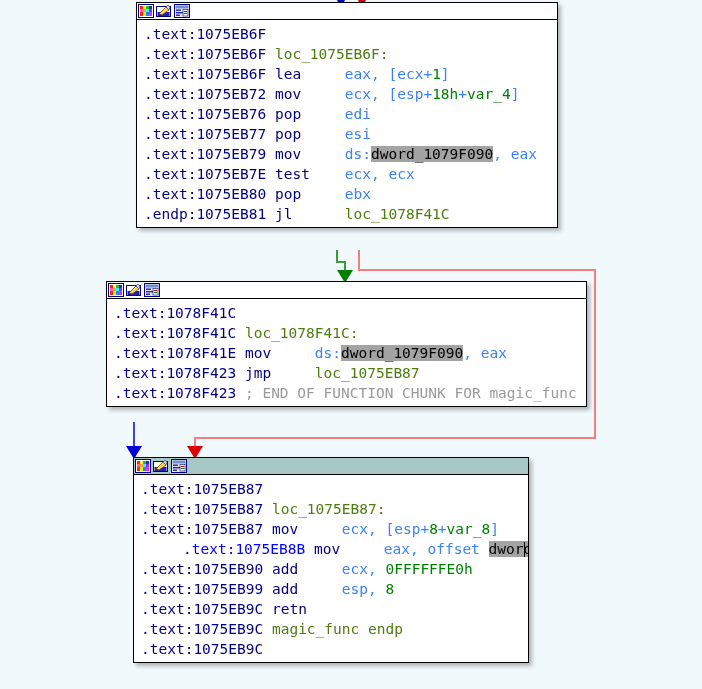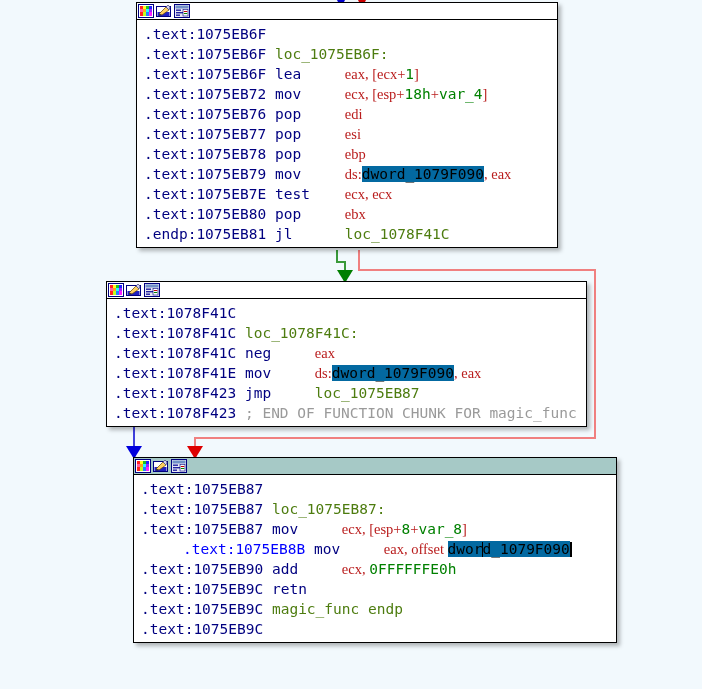--- a/index.html
+++ b/index.html
@@ -77,24 +77,24 @@
     padding-left: 7px;
     color: #000080;
     letter-spacing: 0px;
   }
 
   
   .addr   { color: #000080; }
   .addr-hl{ color: #0000ff; margin-left: 42px; }
   .mnem   { color: #000080; }
   .lbl    { color: #4d7c0f; }
-  .reg    { color: #b91c1c; font-family: Liberation Serif, serif; }
+  .reg    { color: #3b82f6; }
   .num    { color: #008000; }
   .cmt    { color: #9a9a9a; }
-  .hl     { background: #0369a1; color: #000000; }
+  .hl     { background: #a3a3a3; color: #000000; }
   .caret {
     display: inline-block;
     width: 0;
     border-left: 1px solid #000000;
     height: 15px;
     vertical-align: -3px;
     margin: 0 -1px 0 0;
   }
   .caret-end {
     display: inline-block;
@@ -175,21 +175,20 @@
         <rect x="9.8" y="9" width="3.5" height="1" fill="#008000"></rect>
       </svg>
     </div>
     <div class="node-body">
       <div class="line"><span class="addr">.text:1075EB6F</span></div>
       <div class="line"><span class="addr">.text:1075EB6F</span> <span class="lbl">loc_1075EB6F:</span></div>
       <div class="line"><span class="addr">.text:1075EB6F</span> <span class="mnem">lea</span>     <span class="reg">eax, [ecx+</span><span class="num">1</span><span class="reg">]</span></div>
       <div class="line"><span class="addr">.text:1075EB72</span> <span class="mnem">mov</span>     <span class="reg">ecx, [esp+</span><span class="num">18h</span><span class="reg">+</span><span class="num">var_4</span><span class="reg">]</span></div>
       <div class="line"><span class="addr">.text:1075EB76</span> <span class="mnem">pop</span>     <span class="reg">edi</span></div>
       <div class="line"><span class="addr">.text:1075EB77</span> <span class="mnem">pop</span>     <span class="reg">esi</span></div>
-      <div class="line"><span class="addr">.text:1075EB78</span> <span class="mnem">pop</span>     <span class="reg">ebp</span></div>
       <div class="line"><span class="addr">.text:1075EB79</span> <span class="mnem">mov</span>     <span class="reg">ds:</span><span class="hl">dword_1079F090</span><span class="reg">, eax</span></div>
       <div class="line"><span class="addr">.text:1075EB7E</span> <span class="mnem">test</span>    <span class="reg">ecx, ecx</span></div>
       <div class="line"><span class="addr">.text:1075EB80</span> <span class="mnem">pop</span>     <span class="reg">ebx</span></div>
       <div class="line"><span class="addr">.endp:1075EB81</span> <span class="mnem">jl</span>      <span class="lbl">loc_1078F41C</span></div>
     </div>
   </div>
 
   <div class="node" style="left:106px; top:281px; width:481px;">
     <div class="node-titlebar">
       <svg class="tb-icon" viewBox="0 0 16 14">
@@ -221,28 +220,27 @@
         <rect x="2" y="8" width="7" height="1.4" fill="#2020a0"></rect>
         <rect x="2" y="10.5" width="4" height="1.4" fill="#2020a0"></rect>
         <rect x="9" y="5.5" width="5" height="6.5" fill="#ffffff" stroke="#000080" stroke-width="0.6"></rect>
         <rect x="9.8" y="7" width="3.5" height="1" fill="#c00000"></rect>
         <rect x="9.8" y="9" width="3.5" height="1" fill="#008000"></rect>
       </svg>
     </div>
     <div class="node-body">
       <div class="line"><span class="addr">.text:1078F41C</span></div>
       <div class="line"><span class="addr">.text:1078F41C</span> <span class="lbl">loc_1078F41C:</span></div>
-      <div class="line"><span class="addr">.text:1078F41C</span> <span class="mnem">neg</span>     <span class="reg">eax</span></div>
       <div class="line"><span class="addr">.text:1078F41E</span> <span class="mnem">mov</span>     <span class="reg">ds:</span><span class="hl">dword_1079F090</span><span class="reg">, eax</span></div>
       <div class="line"><span class="addr">.text:1078F423</span> <span class="mnem">jmp</span>     <span class="lbl">loc_1075EB87</span></div>
       <div class="line"><span class="addr">.text:1078F423</span> <span class="cmt">; END OF FUNCTION CHUNK FOR magic_func</span></div>
     </div>
   </div>
 
-  <div class="node" style="left:133px; top:457px; width:484px;">
+  <div class="node" style="left:133px; top:457px; width:396px;">
     <div class="node-titlebar selected">
       <svg class="tb-icon" viewBox="0 0 16 14">
         <rect x="0.5" y="0.5" width="15" height="13" fill="#ffffff" stroke="#000080"></rect>
         <rect x="2" y="2" width="3" height="3" fill="#ff2020"></rect>
         <rect x="5" y="2" width="3" height="3" fill="#ffff20"></rect>
         <rect x="8" y="2" width="3" height="3" fill="#20c020"></rect>
         <rect x="11" y="2" width="3" height="3" fill="#2020ff"></rect>
         <rect x="2" y="5" width="3" height="3" fill="#ff60a0"></rect>
         <rect x="5" y="5" width="3" height="3" fill="#ffa020"></rect>
         <rect x="8" y="5" width="3" height="3" fill="#20ffff"></rect>
@@ -269,19 +267,20 @@
         <rect x="9.8" y="7" width="3.5" height="1" fill="#c00000"></rect>
         <rect x="9.8" y="9" width="3.5" height="1" fill="#008000"></rect>
       </svg>
     </div>
     <div class="node-body">
       <div class="line"><span class="addr">.text:1075EB87</span></div>
       <div class="line"><span class="addr">.text:1075EB87</span> <span class="lbl">loc_1075EB87:</span></div>
       <div class="line"><span class="addr">.text:1075EB87</span> <span class="mnem">mov</span>     <span class="reg">ecx, [esp+</span><span class="num">8</span><span class="reg">+</span><span class="num">var_8</span><span class="reg">]</span></div>
       <div class="line"><span class="addr-hl">.text:1075EB8B</span> <span class="mnem">mov</span>     <span class="reg">eax, offset </span><span class="hl">dwor<span class="caret"></span>d_1079F090</span><span class="caret-end"></span></div>
       <div class="line"><span class="addr">.text:1075EB90</span> <span class="mnem">add</span>     <span class="reg">ecx, </span><span class="num">0FFFFFFE0h</span></div>
+      <div class="line"><span class="addr">.text:1075EB99</span> <span class="mnem">add</span>     <span class="reg">esp, </span><span class="num">8</span></div>
       <div class="line"><span class="addr">.text:1075EB9C</span> <span class="mnem">retn</span></div>
       <div class="line"><span class="addr">.text:1075EB9C</span> <span class="lbl">magic_func endp</span></div>
       <div class="line"><span class="addr">.text:1075EB9C</span></div>
     </div>
   </div>
 
 </div>
 
 </body></html>

